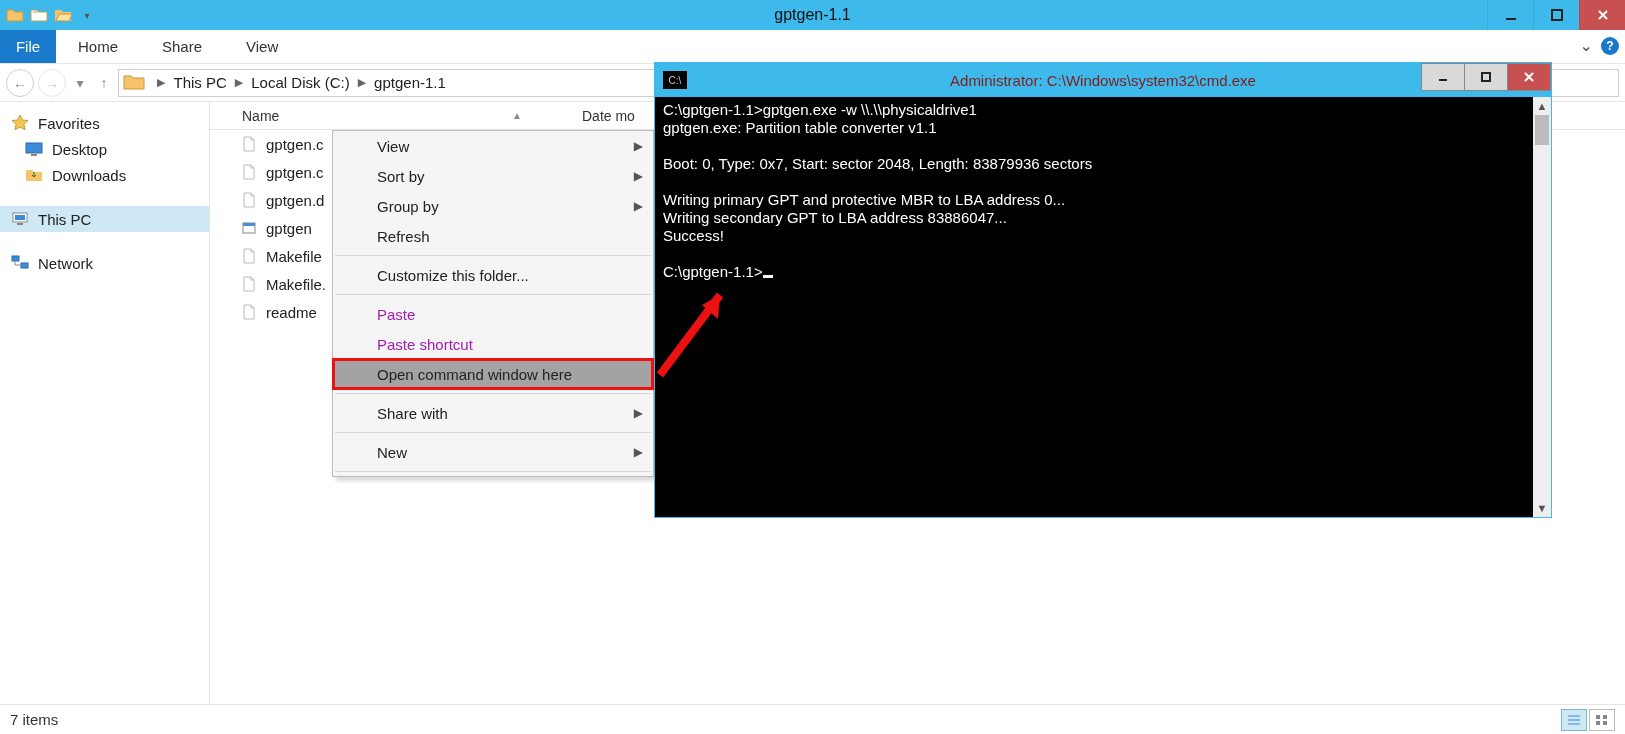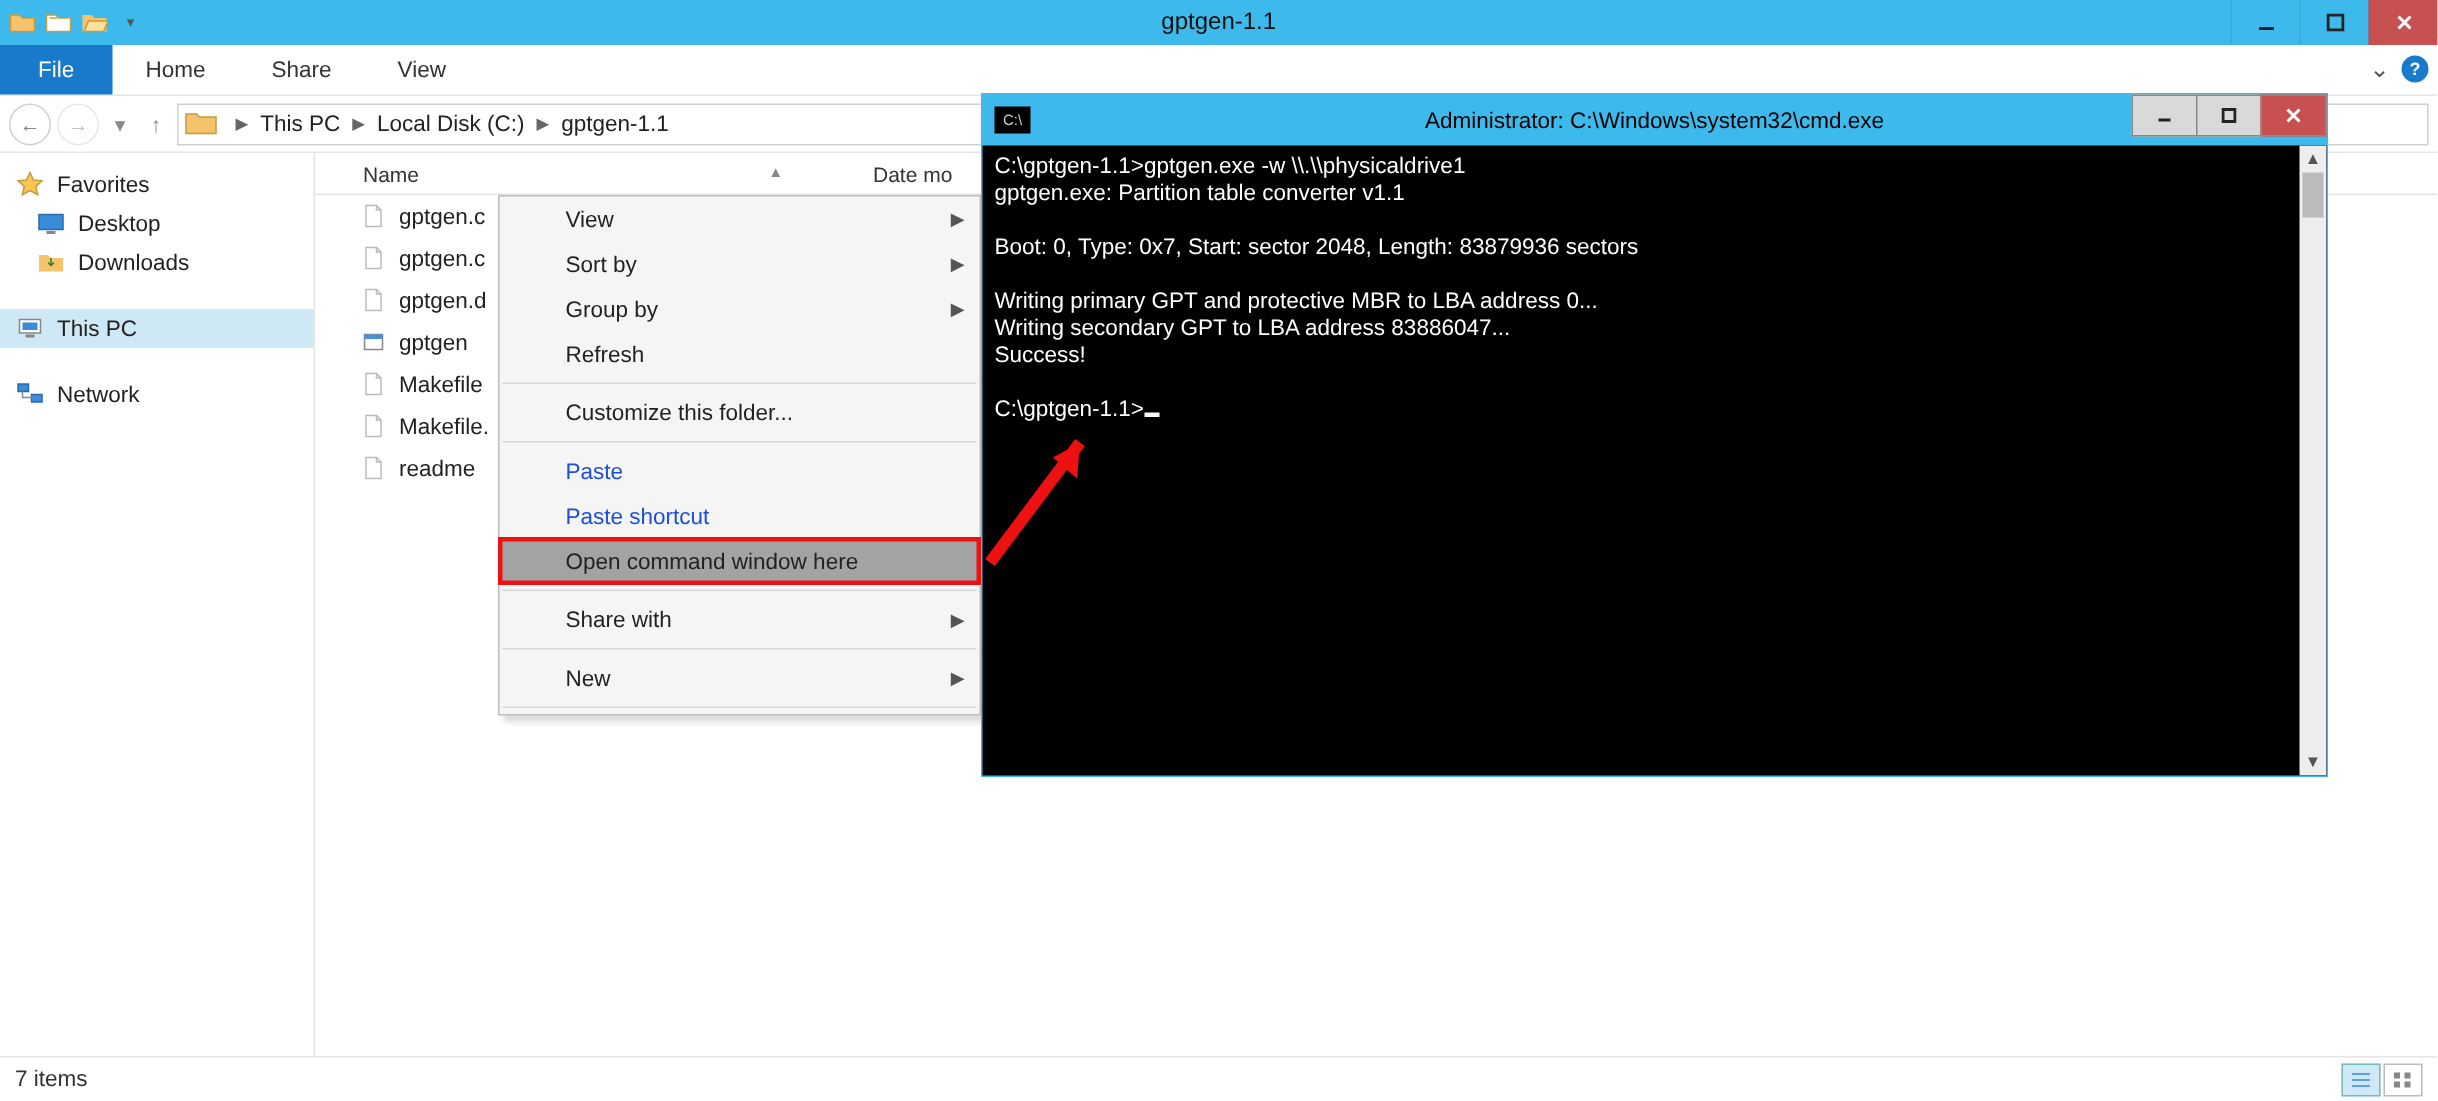--- a/index.html
+++ b/index.html
@@ -9,21 +9,21 @@
 .titlebar { height: 30px; background: #3dbaeb; display: flex; align-items: center; position: relative; }
 .qat { display: flex; align-items: center; gap: 6px; padding: 0 6px; }
 .qat .ico { width: 18px; height: 18px; display: flex; align-items: center; justify-content: center; }
 .titlebar-title { position: absolute; left: 50%; transform: translateX(-50%); font-size: 16px; color: #111; }
 .win-controls { position: absolute; right: 0; top: 0; display: flex; height: 30px; }
 .win-btn { width: 46px; height: 30px; display: flex; align-items: center; justify-content: center; border-left: 1px solid rgba(0,0,0,.08); font-size: 14px; }
 .win-close { background: #c75050; color: #fff; }
 
 
 .ribbonrow { height: 34px; border-bottom: 1px solid #e5e5e5; display: flex; align-items: stretch; position: relative; }
-.filebtn { width: 75px; background: #1979ca; color: #fff; display: flex; align-items: center; justify-content: center; font-size: 15px; }
+.filebtn { width: 56px; background: #1979ca; color: #fff; display: flex; align-items: center; justify-content: center; font-size: 15px; }
 .tab { padding: 0 22px; display: flex; align-items: center; font-size: 15px; color: #333; }
 .ribbon-right { position: absolute; right: 6px; top: 6px; display: flex; gap: 8px; align-items: center; }
 
 
 .navbar { height: 38px; border-bottom: 1px solid #e5e5e5; display: flex; align-items: center; padding: 0 6px; gap: 4px; }
 .navbtn { width: 28px; height: 28px; border: 1px solid #d0d0d0; border-radius: 50%; display: flex; align-items: center; justify-content: center; color: #888; font-size: 14px; }
 .navbtn.small { border: none; width: 20px; }
 .addrbox { flex: 1; height: 28px; border: 1px solid #d0d0d0; display: flex; align-items: center; padding: 0 4px; font-size: 15px; }
 .addrbox .folder-ic { width: 22px; height: 18px; margin-right: 6px; }
 .crumb { display: flex; align-items: center; gap: 2px; color: #222; }
@@ -42,32 +42,32 @@
 .listhdr { height: 28px; border-bottom: 1px solid #e5e5e5; display: flex; align-items: center; font-size: 14px; color: #333; padding-left: 22px; }
 .listhdr .col { padding: 0 10px; }
 .listhdr .col.name { width: 340px; display: flex; align-items: center; gap: 6px; }
 .filerow { display: flex; align-items: center; gap: 8px; padding: 2px 0 2px 30px; font-size: 15px; color: #222; height: 28px; }
 .file-ico { width: 18px; height: 18px; display: inline-flex; align-items: center; justify-content: center; }
 
 
 .ctxmenu { position: absolute; left: 332px; top: 130px; width: 322px; background: #f5f5f5; border: 1px solid #bcbcbc; box-shadow: 4px 4px 4px rgba(0,0,0,.15); z-index: 5; }
 .ctxmenu .row { height: 30px; display: flex; align-items: center; padding: 0 10px 0 44px; font-size: 15px; color: #222; position: relative; }
 .ctxmenu .row .arrow { position: absolute; right: 10px; color: #555; font-size: 12px; }
-.ctxmenu .row.disabled { color: #1d4ed8; }
+.ctxmenu .row.disabled { color: #a21caf; }
 .ctxmenu .sep { height: 1px; background: #d8d8d8; margin: 4px 2px; }
 .ctxmenu .row.hl { outline: 3px solid #e11; outline-offset: -2px; background: #a3a3a3; }
 
 
 .arrow-annot { position: absolute; left: 650px; top: 275px; z-index: 30; pointer-events: none; }
 
 
 .cmdwin { position: absolute; left: 654px; top: 62px; width: 898px; height: 456px; border: 1px solid #3dbaeb; background: #3dbaeb; z-index: 10; display: flex; flex-direction: column; }
 .cmdtitle { height: 34px; background: #3dbaeb; display: flex; align-items: center; position: relative; }
 .cmdtitle .ico { width: 24px; height: 18px; margin: 0 8px; background: #000; display: flex; align-items: center; justify-content: center; font-size: 10px; color: #ccc; }
-.cmdtitle .txt { position: absolute; left: 50%; transform: translateX(-50%); font-size: 15px; color: #000000; white-space: nowrap; }
+.cmdtitle .txt { position: absolute; left: 50%; transform: translateX(-50%); font-size: 15px; color: #7f1d1d; white-space: nowrap; }
 .cmdtitle .ctl { position: absolute; right: 0; top: 0; display: flex; height: 28px; }
 .cmdtitle .cbtn { width: 44px; height: 28px; display: flex; align-items: center; justify-content: center; border: 1px solid #888; margin-left: -1px; background: #d9d9d9; }
 .cmdtitle .cbtn.close { background: #c75050; color: #fff; }
 .cmdbody { flex: 1; background: #000; color: #fff; font-family: "Lucida Console","Consolas",monospace; font-size: 15px; padding: 4px 8px; white-space: pre; position: relative; overflow: hidden; }
 .cmdbody .cursor { display: inline-block; width: 10px; height: 3px; background: #fff; vertical-align: -1px; }
 .cmd-scroll { position: absolute; right: 0; top: 0; bottom: 0; width: 18px; background: #eee; }
 .cmd-scroll .thumb { position: absolute; top: 18px; left: 2px; right: 2px; height: 30px; background: #bbb; }
 .cmd-scroll .arr { position: absolute; left: 0; right: 0; height: 18px; display: flex; align-items: center; justify-content: center; color: #555; font-size: 11px; }
 .cmd-scroll .arr.top { top: 0; }
 .cmd-scroll .arr.bot { bottom: 0; }

